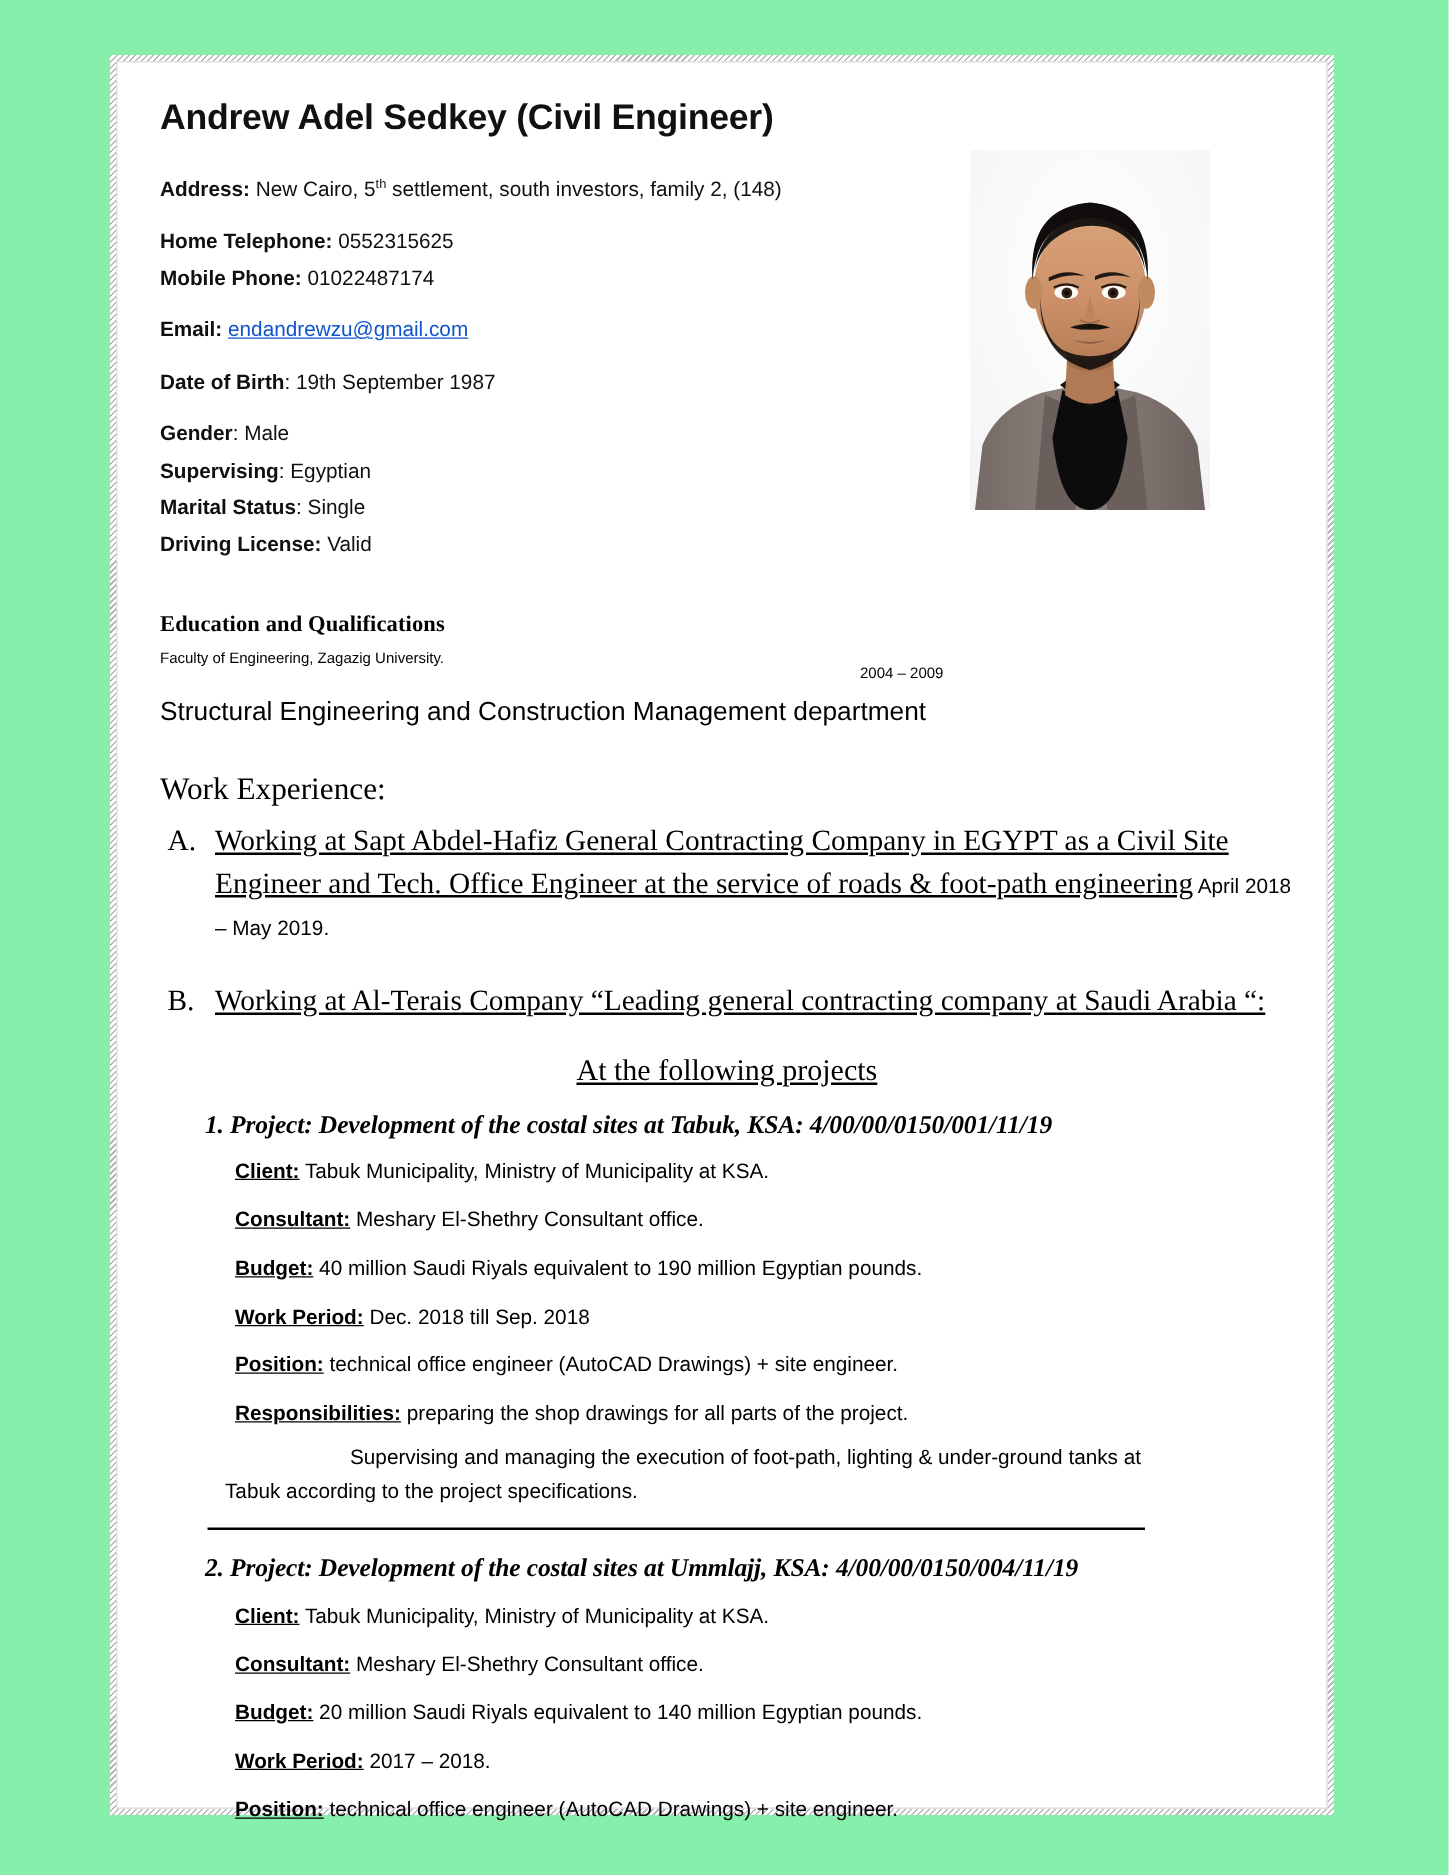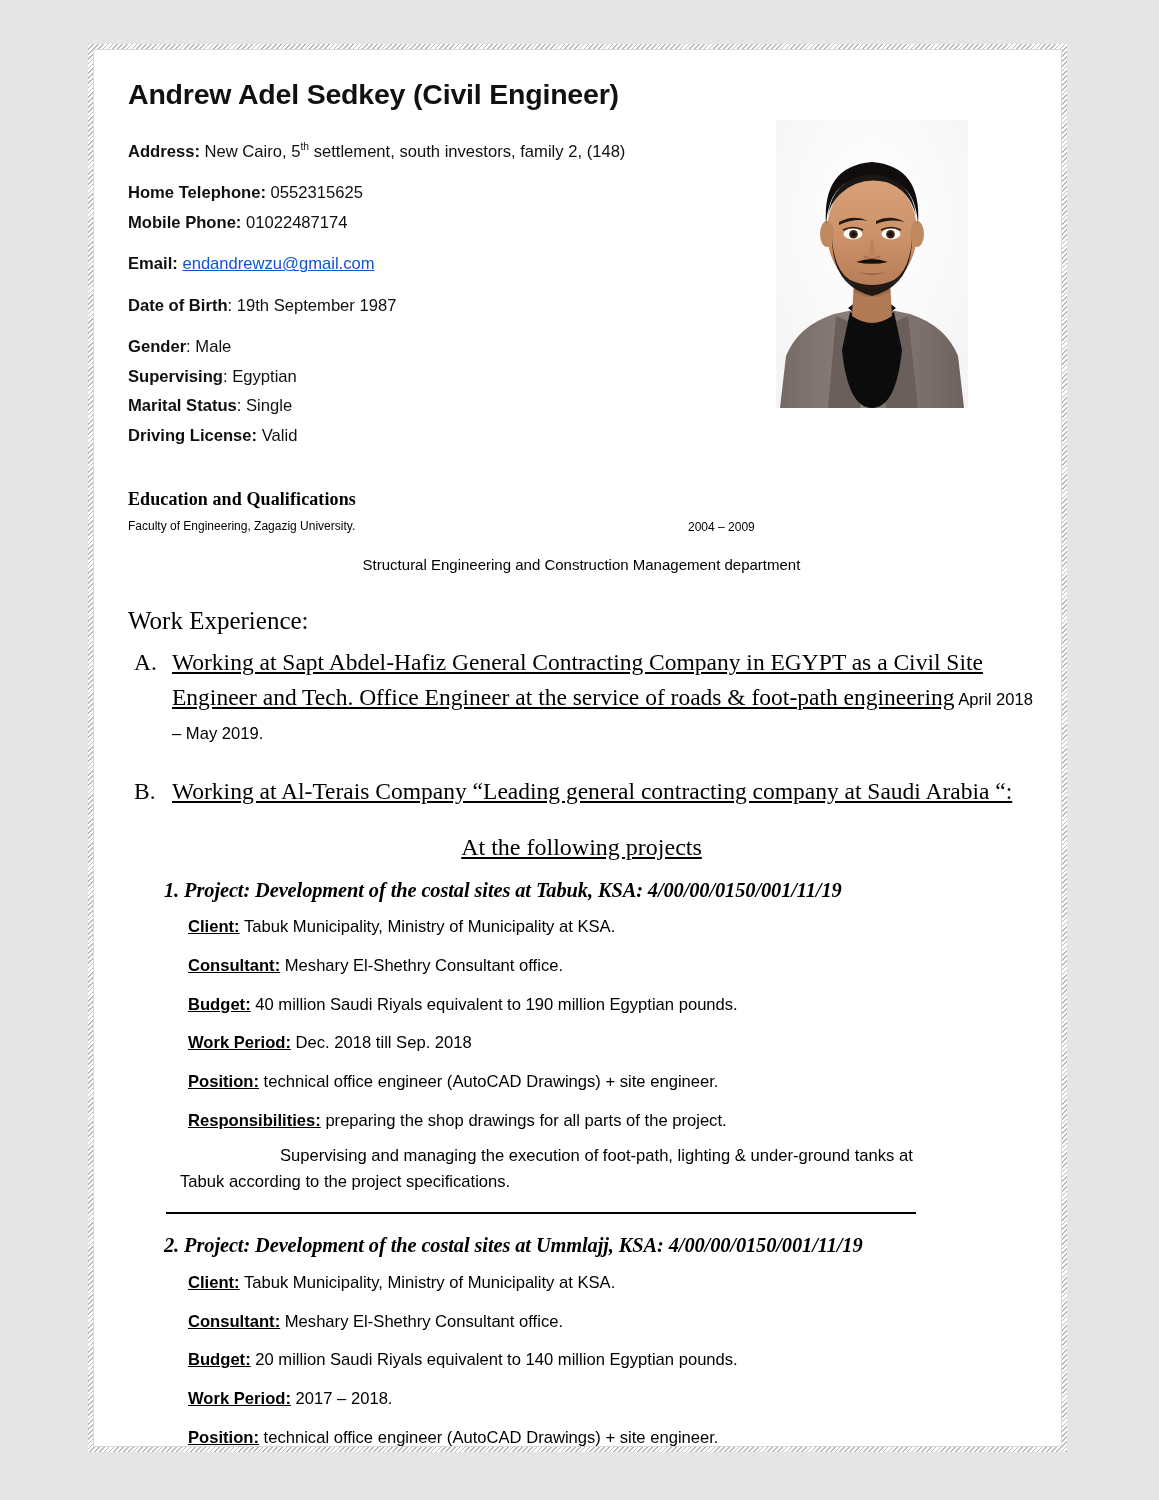--- a/index.html
+++ b/index.html
@@ -15,21 +15,21 @@
     font-family: "Liberation Sans", sans-serif;
     -webkit-font-smoothing: antialiased;
   }
 
   
   .page-sheet {
     position: absolute;
     left: 0; top: 0;
     width: 1159px;
     height: 1500px;
-    background: #e5e5e5;
+    background: #86efac;
     overflow: hidden;
   }
   .art-border {
     position: absolute;
     left: 88px;
     top: 44px;
     width: 979px;
     height: 1408px;
     box-sizing: border-box;
     background:
@@ -108,27 +108,26 @@
     letter-spacing: 0.1px;
   }
   .edu-row {
     position: relative;
     font-size: 12px;
     line-height: 1.7;
   }
   .edu-years {
     position: absolute;
     left: 560px;
-    top: 1px;
+    top: 12px;
   }
   .edu-dept {
-    font-size: 15px;
+    font-size: 21px;
     line-height: 1.7;
     margin-top: 16px;
-    text-align: center;
   }
 
   .work-head {
     font-family: "Liberation Serif", serif;
     font-size: 25px;
     margin: 30px 0 2px 0;
     color: #000;
   }
 
   
@@ -381,21 +380,21 @@
         </div>
         <div class="field-line">
           <span class="fl">Responsibilities:</span><span> preparing the shop drawings for all parts of the project.</span>
         </div>
       </div>
       <div class="resp-extra">Supervising and managing the execution of foot-path, lighting &amp; under-ground tanks at Tabuk according to the project specifications.</div>
       <div class="rule"></div>
     </div>
 
     <div class="project">
-      <div class="project-title">2. Project: Development of the costal sites at Ummlajj, KSA: 4/00/00/0150/001/11/19</div>
+      <div class="project-title">2. Project: Development of the costal sites at Ummlajj, KSA: 4/00/00/0150/004/11/19</div>
       <div class="project-fields">
         <div class="field-line">
           <span class="fl">Client:</span><span> Tabuk Municipality, Ministry of Municipality at KSA.</span>
         </div>
         <div class="field-line">
           <span class="fl">Consultant:</span><span> Meshary El-Shethry Consultant office.</span>
         </div>
         <div class="field-line">
           <span class="fl">Budget:</span><span> 20 million Saudi Riyals equivalent to 140 million Egyptian pounds.</span>
         </div>

